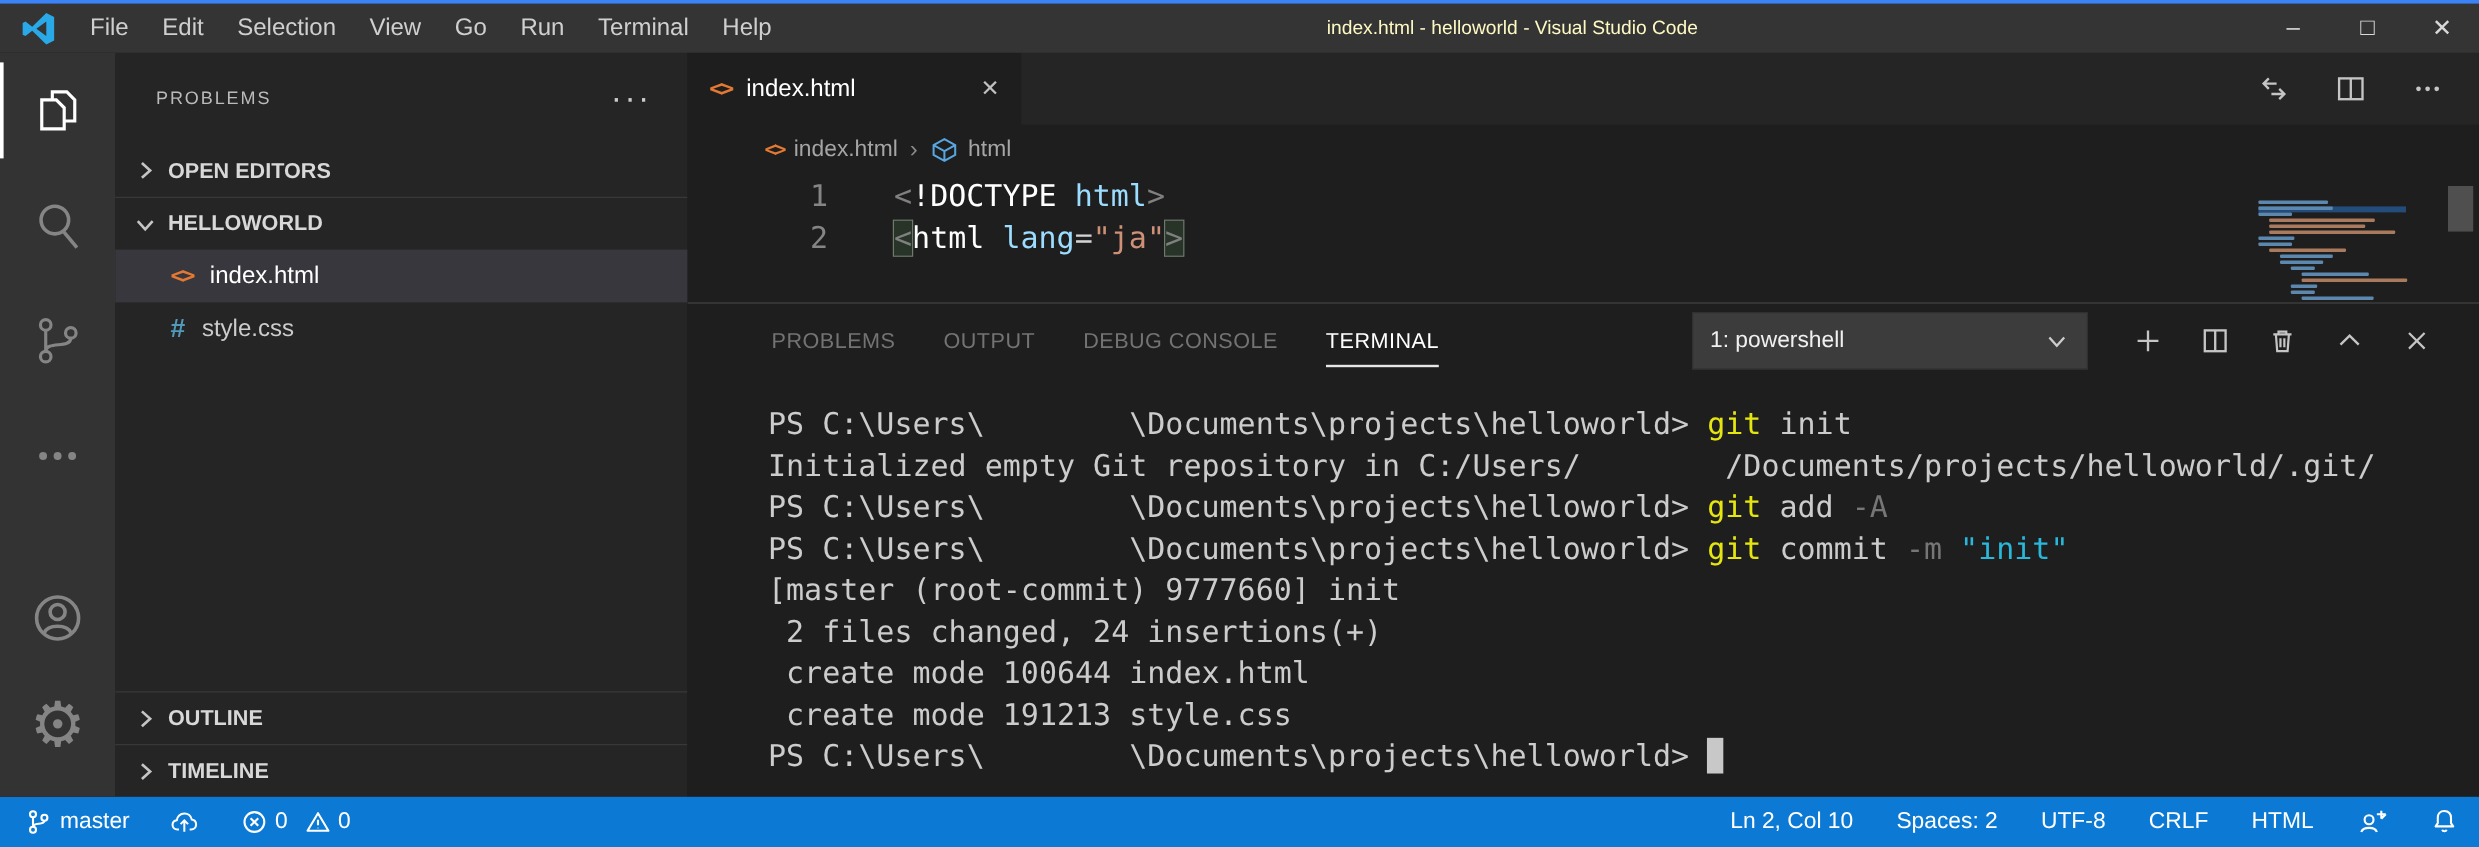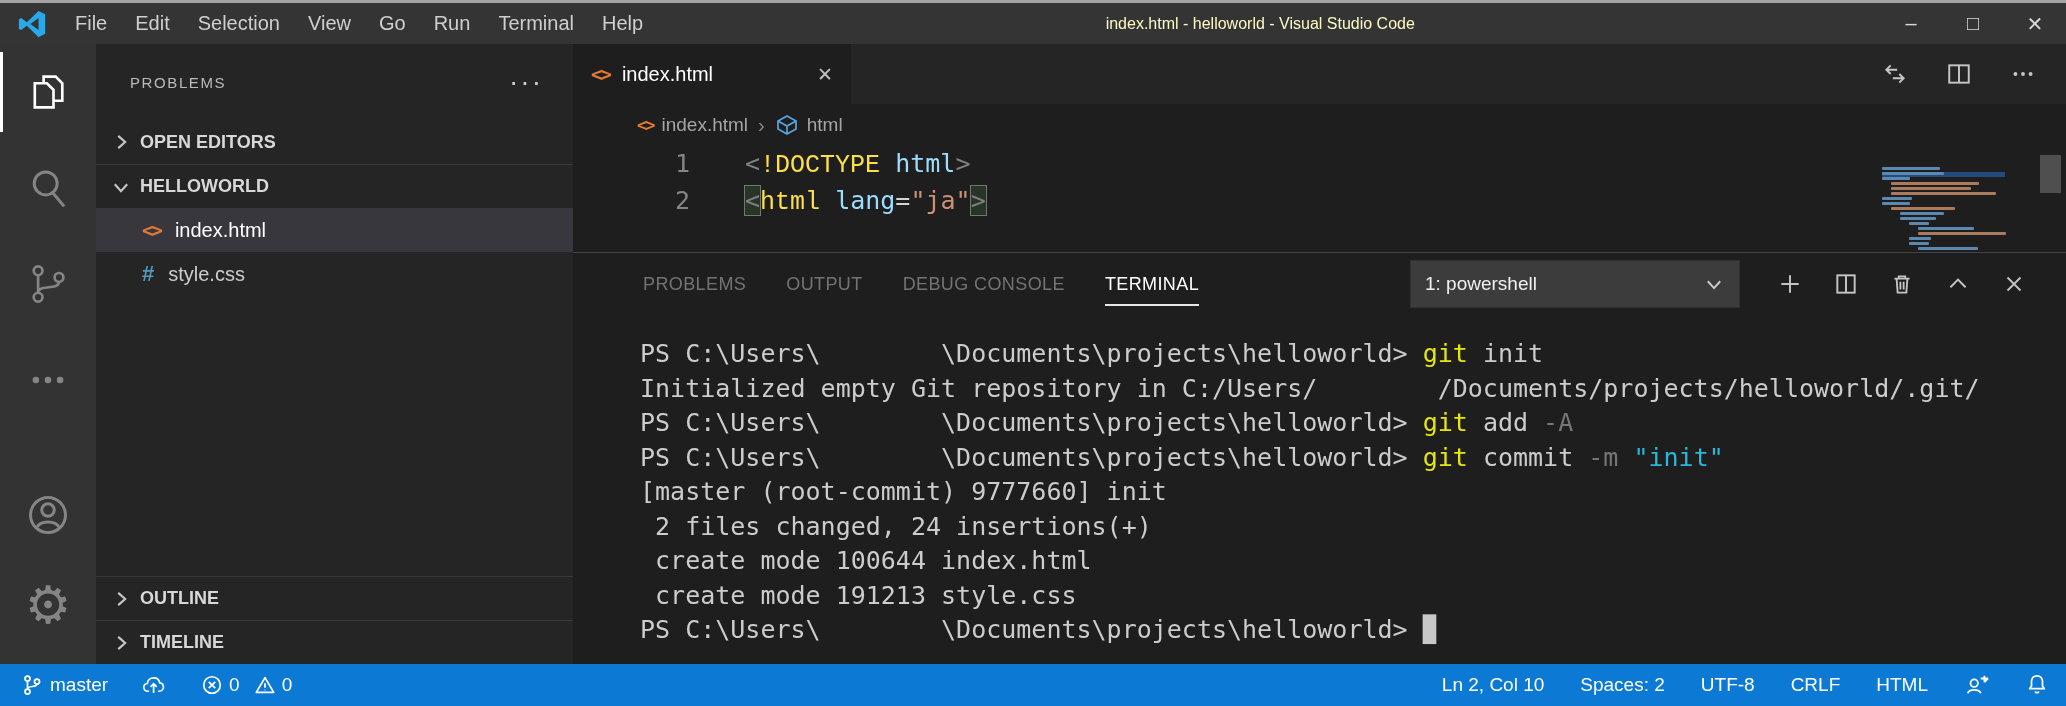--- a/index.html
+++ b/index.html
@@ -1,21 +1,21 @@
 <!DOCTYPE html>
 <html><head>
 <meta charset="utf-8">
 <style>
   * { box-sizing: border-box; margin: 0; padding: 0; }
   html,body { margin:0; background:#101010; }
   body { font-family:"Liberation Sans", sans-serif; }
   .window { width:2066px; height:706px; display:flex; flex-direction:column; background:#1e1e1e; color:#ccc; overflow:hidden; position:relative; }
 
   
-  .titlebar { height:44px; background:#343434; border-top:3px solid #a3a3a3; display:flex; align-items:center; position:relative; flex:0 0 auto; }
+  .titlebar { height:44px; background:#343434; border-top:3px solid #3b82f6; display:flex; align-items:center; position:relative; flex:0 0 auto; }
   .vs-logo { width:30px; height:30px; margin:0 14px 0 17px; flex:0 0 auto; }
   .menus { display:flex; height:100%; align-items:center; }
   .menu-item { padding:0 14px; font-size:20px; color:#cfcfcf; height:100%; display:flex; align-items:center; cursor:default; }
   .window-title { position:absolute; left:61%; transform:translateX(-50%); font-size:16px; color:#fef9c3; white-space:nowrap; }
   .win-controls { margin-left:auto; display:flex; height:41px; }
   .win-btn { width:62px; height:41px; display:flex; align-items:center; justify-content:center; font-size:20px; color:#d8d8d8; }
 
   .main { flex:1; display:flex; min-height:0; }
 
   
@@ -46,21 +46,21 @@
   .tab-close { margin-left:auto; font-size:19px; color:#c0c0c0; }
   .editor-actions { margin-left:auto; display:flex; align-items:center; gap:38px; padding-right:30px; color:#c5c5c5; }
   .breadcrumb { height:42px; display:flex; align-items:center; padding-left:64px; gap:10px; font-size:19px; color:#a5a5a5; flex:0 0 auto; }
   .crumb { display:flex; align-items:center; gap:8px; }
   .crumb-sep { color:#8a8a8a; font-size:20px; }
 
   .code-area { flex:1; position:relative; font-family:"DejaVu Sans Mono",monospace; font-size:25px; line-height:35px; overflow:hidden; }
   .code-line { display:flex; white-space:pre; }
   .ln { width:117px; text-align:right; color:#858585; flex:0 0 auto; }
   .ltext { padding-left:55px; }
-  .punct { color:#808080; } .tag { color:#fde047;font-family:Liberation Mono, monospace; } .attr { color:#9cdcfe; }
+  .punct { color:#808080; } .tag { color:#ffffff; } .attr { color:#9cdcfe; }
   .string { color:#ce9178; } .plain { color:#d4d4d4; }
   .bm { outline:1px solid #6d7a6d; background:rgba(70,110,70,0.28); }
 
   .minimap { position:absolute; top:21px; right:61px; width:123px; }
   .mm-row { height:5px; width:100%; position:relative; }
   .mm-row.mm-cur { background:rgba(38,102,172,0.65); }
   .mm-line { height:3px; border-radius:1px; }
   .mm-line.b { background:#5c87ae; } .mm-line.m { background:#a97a5e; }
   .code-scrollbar { position:absolute; top:9px; right:5px; width:21px; height:38px; background:#4f4f4f; }
 

